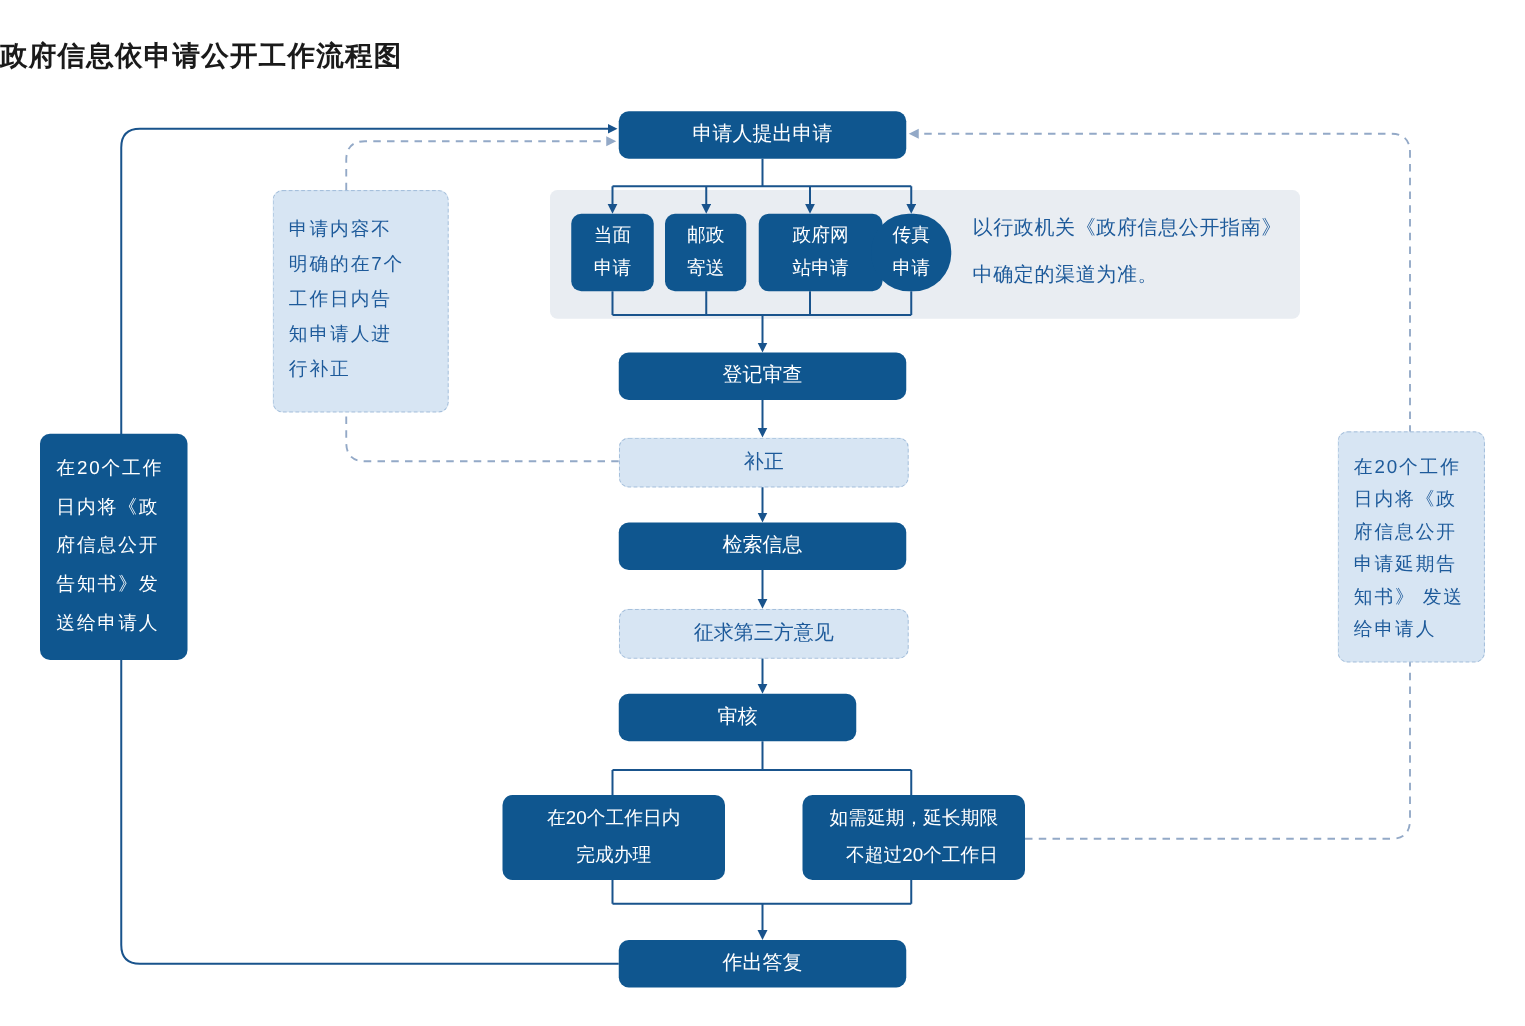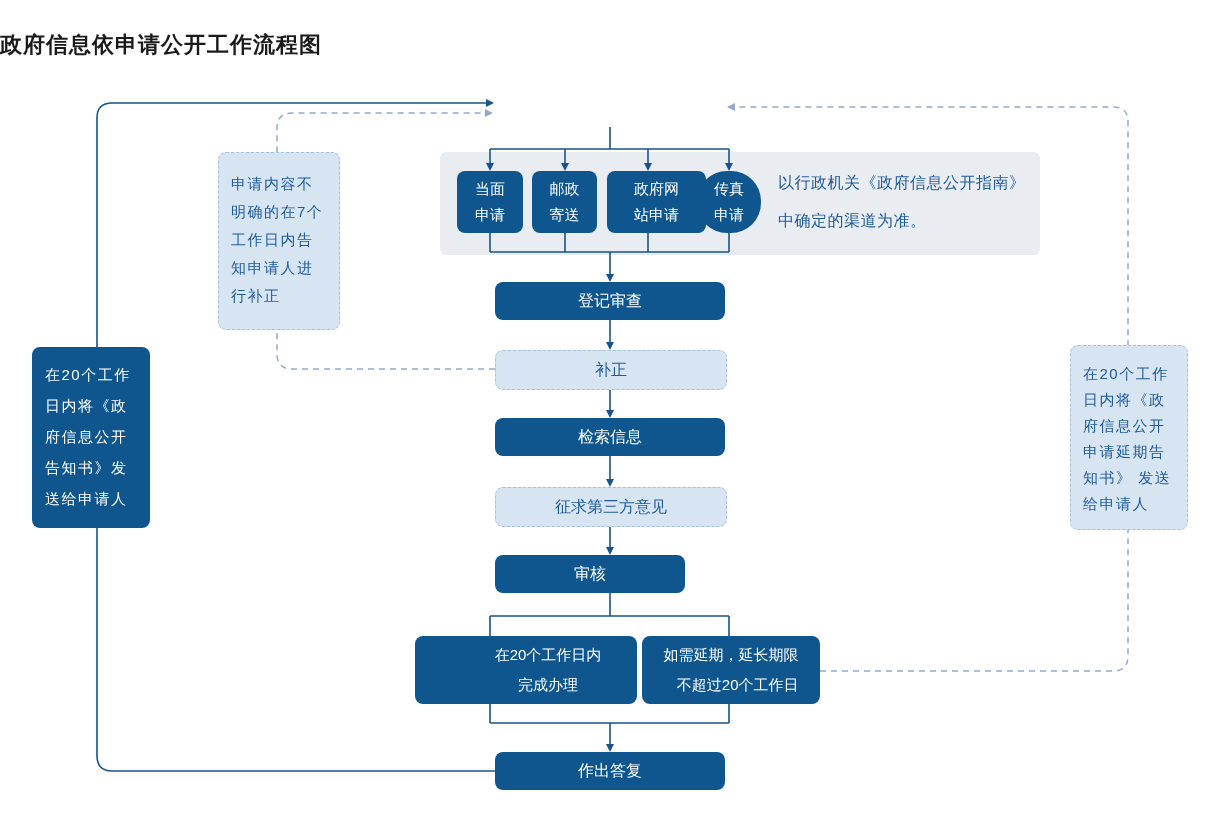--- a/index.html
+++ b/index.html
@@ -77,20 +77,21 @@
     <path class="s" d="M490 704 V723 M729 704 V723 M490 723 H729"></path>
     <path class="s" d="M610 723 V745" marker-end="url(#arr)"></path>
 
     <path class="s" d="M495 771 H112 Q97 771 97 756 V118 Q97 103 112 103 H487" marker-end="url(#arr)"></path>
 
     <path class="d" d="M495 369 H292 Q277 369 277 354 V128 Q277 113 292 113 H486" marker-end="url(#arrd)"></path>
 
     <path class="d" d="M820 671 H1113 Q1128 671 1128 656 V122 Q1128 107 1113 107 H734" marker-end="url(#arrd)"></path>
   </svg>
 
+  <div class="node" style="left:495px;top:89px;width:230px;height:38px;">申请人提出申请</div>
 
   <div class="node small" style="left:457px;top:171px;width:66px;height:62px;">当面
 申请</div>
   <div class="node small" style="left:532px;top:171px;width:65px;height:62px;">邮政
 寄送</div>
   <div class="node small" style="left:607px;top:171px;width:99px;height:62px;">政府网
 站申请</div>
   <div class="node small" style="left:697px;top:171px;width:64px;height:62px;border-radius:30px;">传真
 申请</div>
 
@@ -100,34 +101,34 @@
   <div class="node" style="left:495px;top:282px;width:230px;height:38px;">登记审查</div>
 
   <div class="node light" style="left:495px;top:350px;width:230px;height:38px;">补正</div>
 
   <div class="node" style="left:495px;top:418px;width:230px;height:38px;">检索信息</div>
 
   <div class="node light" style="left:495px;top:487px;width:230px;height:38px;">征求第三方意见</div>
 
   <div class="node" style="left:495px;top:555px;width:190px;height:38px;">审核</div>
 
-  <div class="node small" style="left:415px;top:636px;width:178px;height:68px;line-height:30px;padding-left:44px;">在20个工作日内
+  <div class="node small" style="left:402px;top:636px;width:178px;height:68px;line-height:30px;">在20个工作日内
 完成办理</div>
   <div class="node small" style="left:642px;top:636px;width:178px;height:68px;line-height:30px;text-align:right;">如需延期，延长期限
 不超过20个工作日</div>
 
   <div class="node" style="left:495px;top:752px;width:230px;height:38px;">作出答复</div>
 
   <div class="node tall darknote" style="left:32px;top:347px;width:118px;height:181px;">在20个工作
 日内将《政
 府信息公开
 告知书》发
 送给申请人</div>
 
-  <div class="node light tall lightnote" style="left:218px;top:152px;width:122px;height:178px;">申请内容不
+  <div class="node light tall lightnote" style="left:218px;top:152px;width:141px;height:178px;">申请内容不
 明确的在7个
 工作日内告
 知申请人进
 行补正</div>
 
   <div class="node light tall lightnote rn" style="left:1070px;top:345px;width:118px;height:185px;">在20个工作
 日内将《政
 府信息公开
 申请延期告
 知书》 发送

